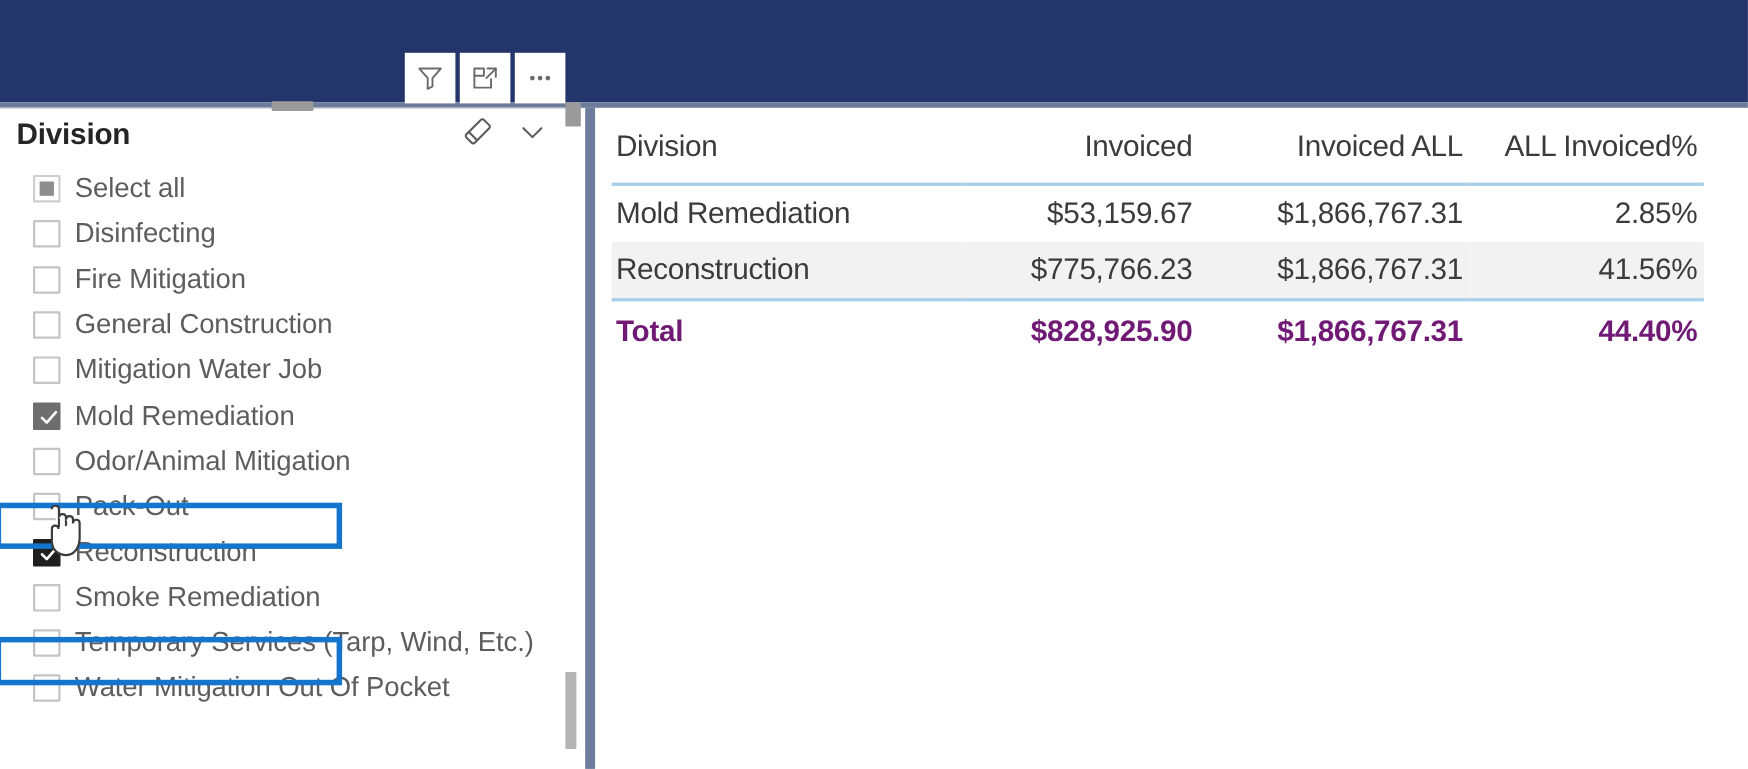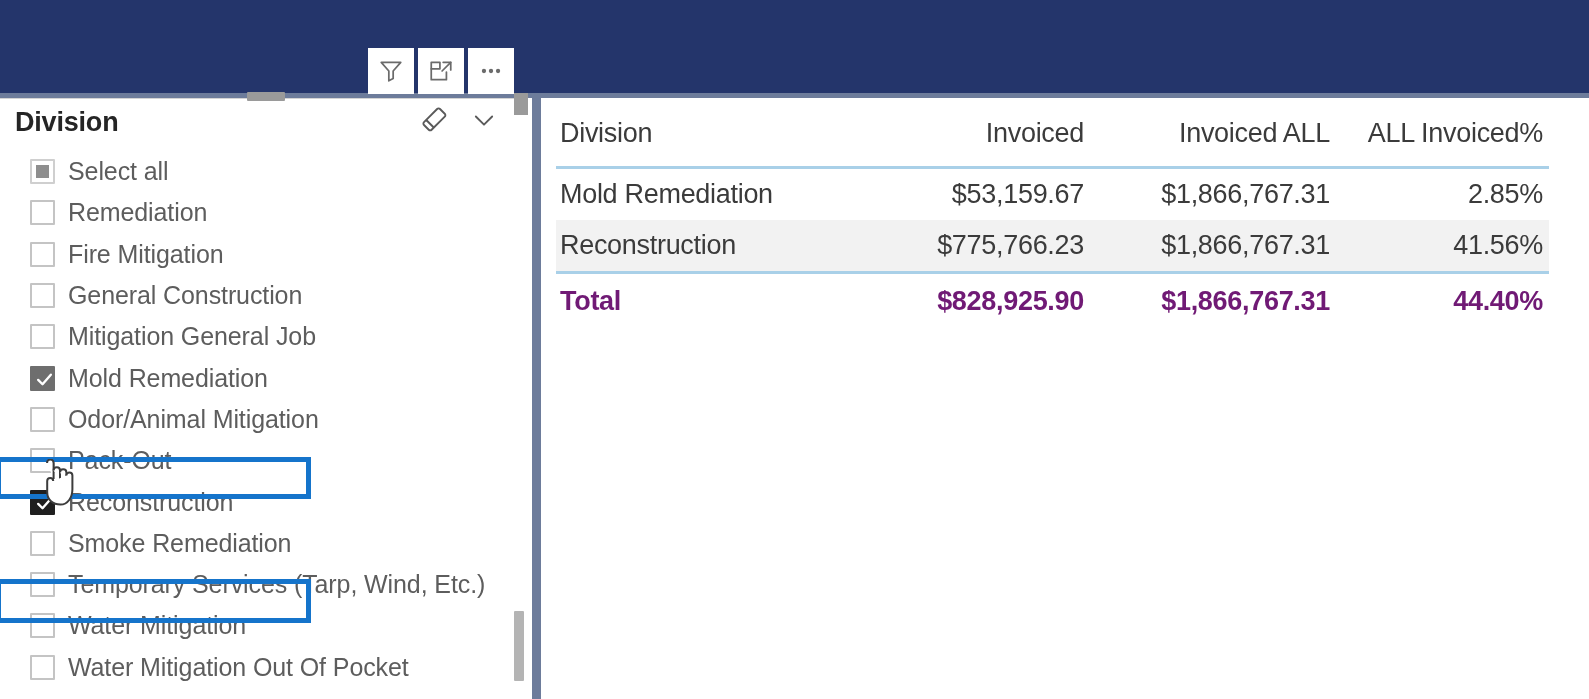--- a/index.html
+++ b/index.html
@@ -350,33 +350,33 @@
       </div>
     </div>
 
     <div id="slicer-list">
         <div class="slicer-item">
           <span class="cbox partial"></span>
           <span class="slicer-label">Select all</span>
         </div>
         <div class="slicer-item">
           <span class="cbox"></span>
-          <span class="slicer-label">Remediation</span>
+          <span class="slicer-label">Disinfecting</span>
         </div>
         <div class="slicer-item">
           <span class="cbox"></span>
           <span class="slicer-label">Fire Mitigation</span>
         </div>
         <div class="slicer-item">
           <span class="cbox"></span>
           <span class="slicer-label">General Construction</span>
         </div>
         <div class="slicer-item">
           <span class="cbox"></span>
-          <span class="slicer-label">Mitigation General Job</span>
+          <span class="slicer-label">Mitigation Water Job</span>
         </div>
         <div class="slicer-item">
           <span class="cbox checked-hover">
             <svg class="tick" width="19" height="19" viewBox="0 0 24 24" fill="none" stroke="#ffffff" stroke-width="3" stroke-linecap="round" stroke-linejoin="round">
               <path d="M4 12.5l5.5 5.5L20 6"></path>
             </svg>
           </span>
           <span class="slicer-label">Mold Remediation</span>
         </div>
         <div class="slicer-item">
@@ -395,24 +395,20 @@
           </span>
           <span class="slicer-label">Reconstruction</span>
         </div>
         <div class="slicer-item">
           <span class="cbox"></span>
           <span class="slicer-label">Smoke Remediation</span>
         </div>
         <div class="slicer-item">
           <span class="cbox"></span>
           <span class="slicer-label">Temporary Services (Tarp, Wind, Etc.)</span>
-        </div>
-        <div class="slicer-item">
-          <span class="cbox"></span>
-          <span class="slicer-label">Water Mitigation</span>
         </div>
         <div class="slicer-item">
           <span class="cbox"></span>
           <span class="slicer-label">Water Mitigation Out Of Pocket</span>
         </div>
       </div>
 
     <div class="annot-box" id="annot-mold"></div>
     <div class="annot-box" id="annot-recon"></div>
 

